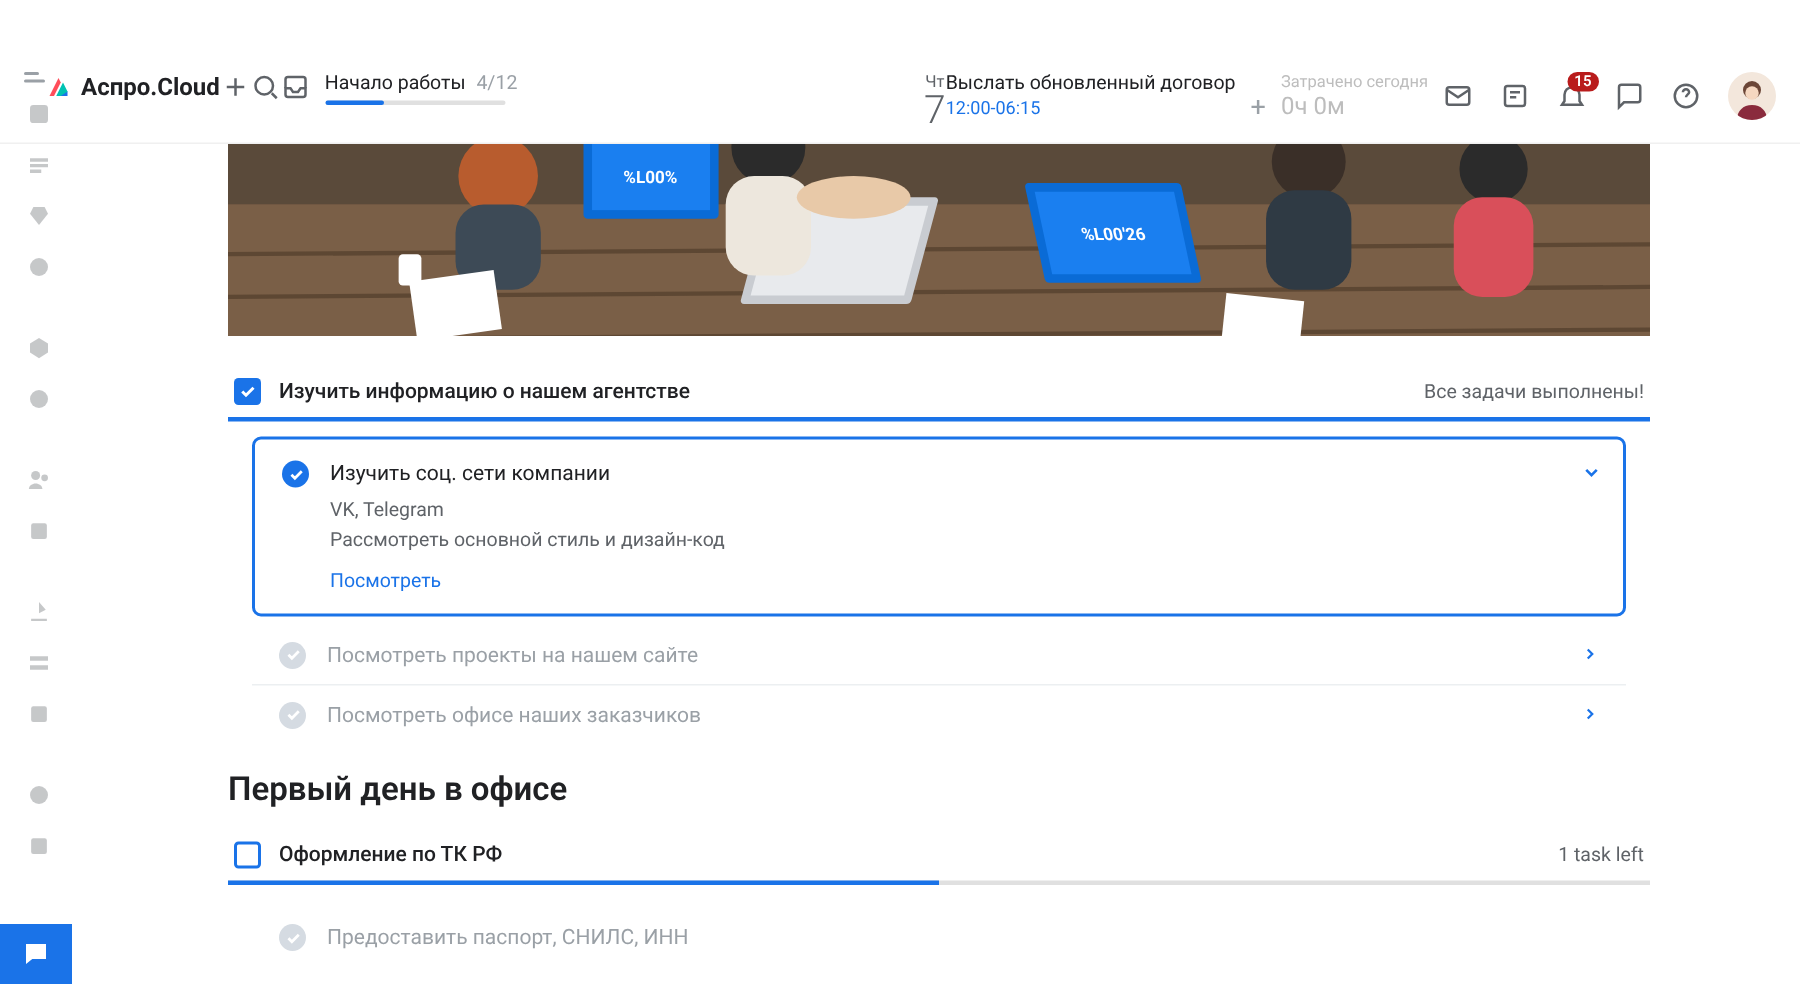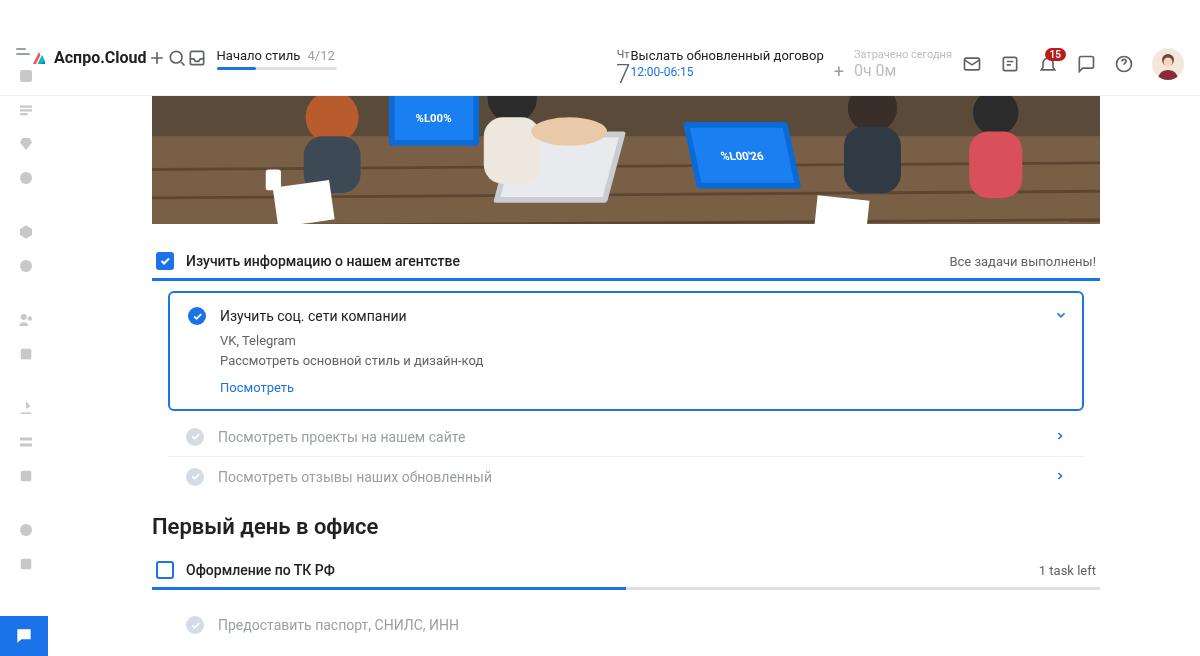--- a/index.html
+++ b/index.html
@@ -104,21 +104,21 @@
         </svg>
       </div>
     <div class="hdr-icon">
         <svg viewBox="0 0 24 24" fill="none" stroke="currentColor" stroke-width="2">
           <path d="M20 13V6a2 2 0 0 0-2-2H6a2 2 0 0 0-2 2v7"></path>
           <path d="M4 13h4l2 3h4l2-3h4v5a2 2 0 0 1-2 2H6a2 2 0 0 1-2-2v-5z"></path>
         </svg>
       </div>
     <div class="progress-block">
       <div class="progress-title">
-        <span>Начало стиль</span>
+        <span>Начало работы</span>
         <span class="count"><span>4</span>/<span>12</span></span>
       </div>
       <div class="progress-bar">
           <span style="width:33%"></span>
         </div>
     </div>
 
     <div class="date-block">
       <div>
         <div class="wd">Чт</div>
@@ -343,21 +343,21 @@
                 <path d="M9 6l6 6-6 6"></path>
               </svg></div>
         </div>
         <div class="divider"></div>
         <div class="task-row">
           <div class="task-done grey">
               <svg viewBox="0 0 24 24" fill="none" stroke="currentColor" stroke-width="4">
                 <path d="M5 12l5 5L20 7"></path>
               </svg>
             </div>
-          <div class="task-title grey">Посмотреть отзывы наших обновленный</div>
+          <div class="task-title grey">Посмотреть офисе наших заказчиков</div>
           <div class="arrow"><svg width="12" height="12" viewBox="0 0 24 24" fill="none" stroke="currentColor" stroke-width="3">
                 <path d="M9 6l6 6-6 6"></path>
               </svg></div>
         </div>
       </div>
     </div>
 
     <div class="section-title">Первый день в офисе</div>
     <div class="stage">
       <div class="stage-header">

